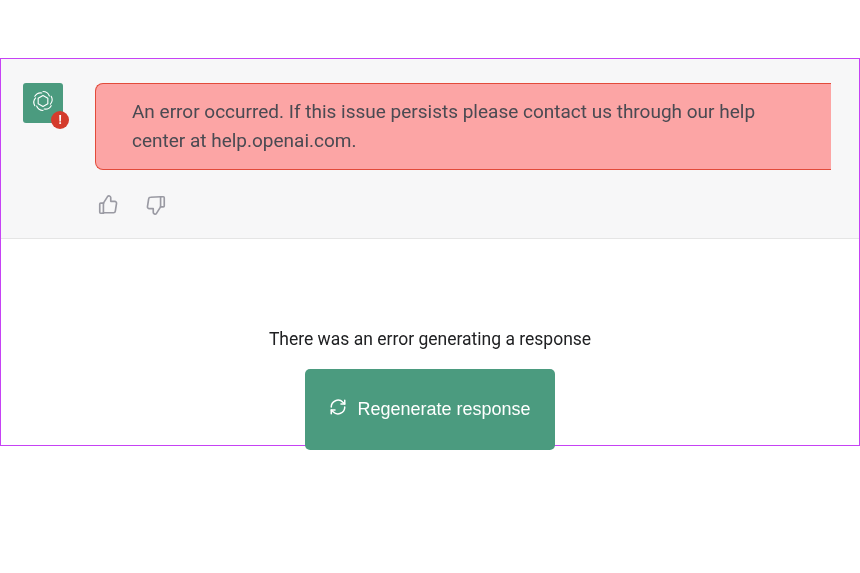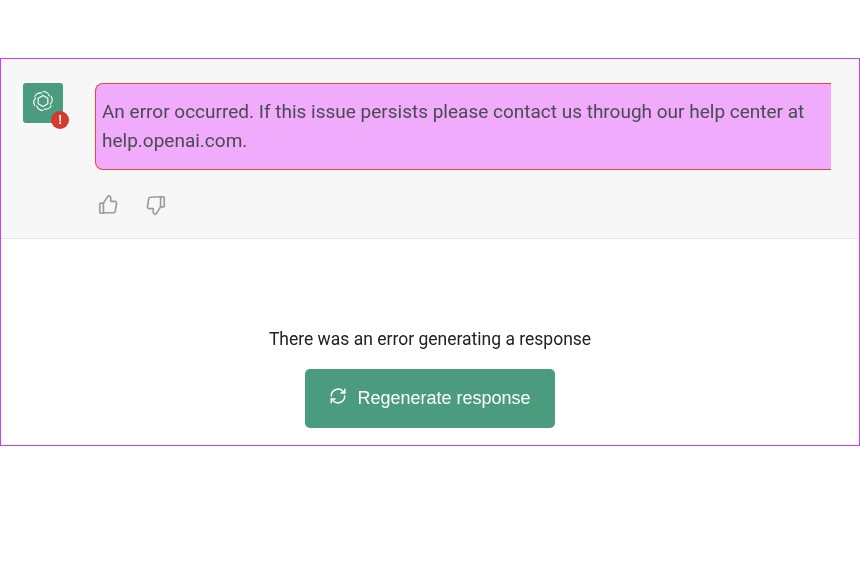--- a/index.html
+++ b/index.html
@@ -62,25 +62,25 @@
       justify-content: center;
       color: #fff;
       font-size: 12px;
       font-weight: 700;
     }
     .error-box {
       display: inline-block;
       vertical-align: top;
       margin-left: 28px;
       width: calc(100% - 100px);
-      background: #f0abfc;
+      background: #fca5a5;
       border: 1.5px solid #e24b3b;
       border-right: none;
       border-radius: 8px 0 0 8px;
-      padding: 14px 6px;
+      padding: 14px 36px;
       color: #4a4a52;
       font-size: 19px;
       line-height: 1.5;
     }
     .feedback-row {
       margin-top: 24px;
       margin-left: 72px;
       display: flex;
       gap: 22px;
       align-items: center;
@@ -113,21 +113,21 @@
       margin-bottom: 20px;
     }
     .regenerate-btn {
       display: inline-flex;
       align-items: center;
       gap: 10px;
       background: #4b9b7f;
       color: #ffffff;
       border: none;
       border-radius: 5px;
-      padding: 18px 24px;
+      padding: 29px 24px;
       font-size: 18px;
       cursor: pointer;
     }
     .regenerate-btn svg {
       width: 18px;
       height: 18px;
       stroke: #fff;
       fill: none;
     }
   </style>

